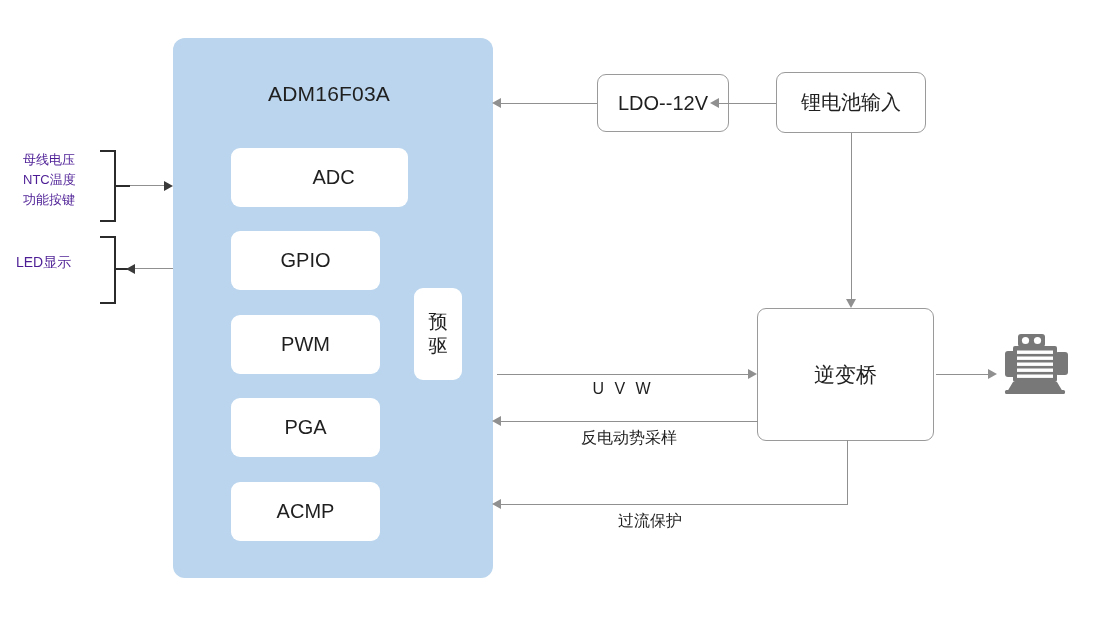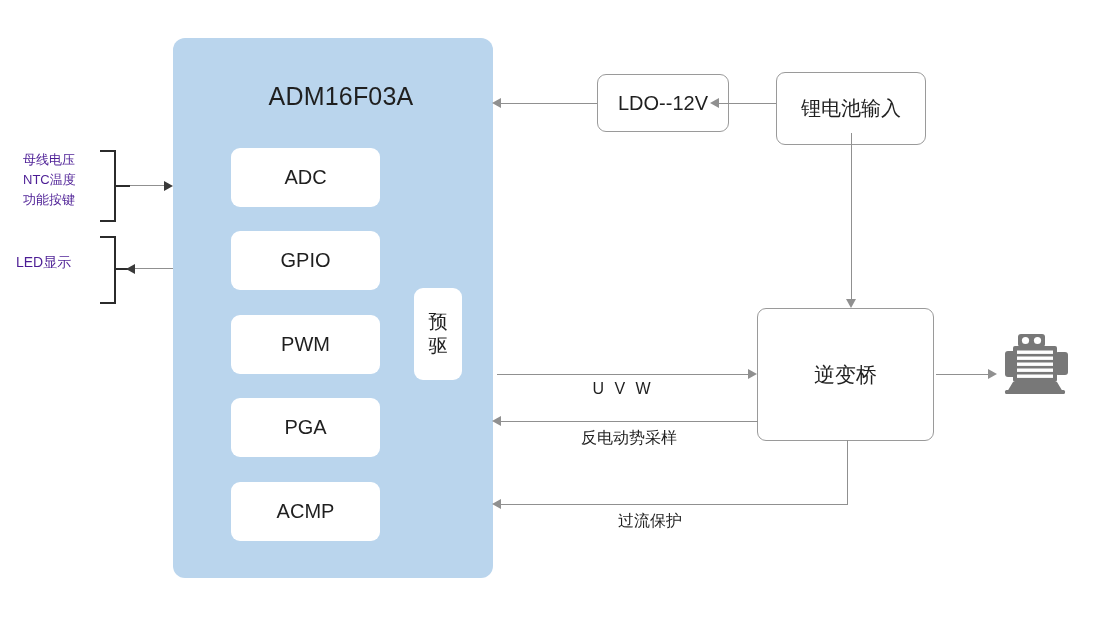--- a/index.html
+++ b/index.html
@@ -27,40 +27,39 @@
     width: 320px;
     height: 540px;
     background: #bad5ed;
     border-radius: 12px;
   }
   .chip-title {
     left: 173px;
     top: 82px;
     width: 312px;
     text-align: center;
-    font-size: 25px;
+    font-size: 21px;
     color: #1f1f1f;
     letter-spacing: 0.2px;
-    margin-left: 12px;
   }
 
   
   .module {
     left: 231px;
     width: 149px;
     height: 59px;
     background: #ffffff;
     border-radius: 9px;
     display: flex;
     align-items: center;
     justify-content: center;
     font-size: 20px;
     color: #1f1f1f;
   }
-  .m-adc  { top: 148px; }
+  .m-adc  { top: 148px; padding-left: 28px; }
   .m-gpio { top: 231px; }
   .m-pwm  { top: 315px; }
   .m-pga  { top: 398px; text-align: center; }
   .m-acmp { top: 482px; }
 
   
   .predriver {
     left: 414px;
     top: 288px;
     width: 48px;
@@ -82,21 +81,21 @@
     border: 1.4px solid #9a9a9a;
     border-radius: 9px;
     display: flex;
     align-items: center;
     justify-content: center;
     font-size: 20px;
     color: #1f1f1f;
     box-sizing: border-box;
   }
   .box-ldo      { left: 597px; top: 74px;  width: 132px; height: 58px; text-align: center; }
-  .box-battery  { left: 776px; top: 72px;  width: 150px; height: 73px; }
+  .box-battery  { left: 776px; top: 72px;  width: 150px; height: 61px; }
   .box-inverter { left: 757px; top: 308px; width: 177px; height: 133px; font-size: 21px; }
 
   
   .sig-label {
     font-size: 13px;
     color: #4c1d95;
     line-height: 1.55;
     text-align: left;
     white-space: nowrap;
   }

